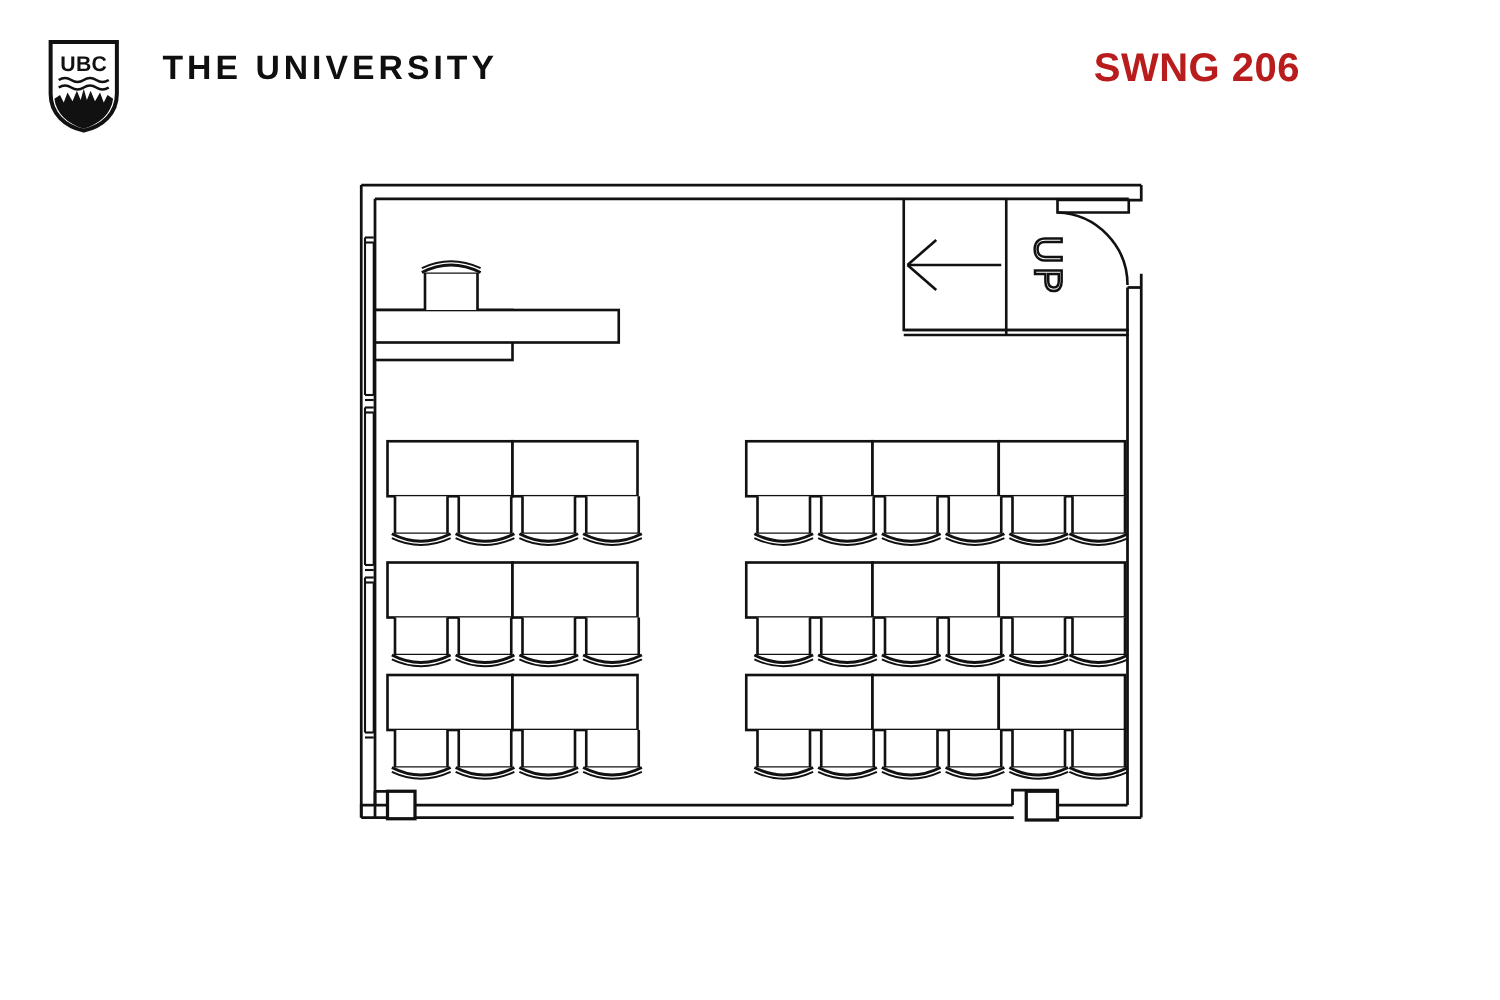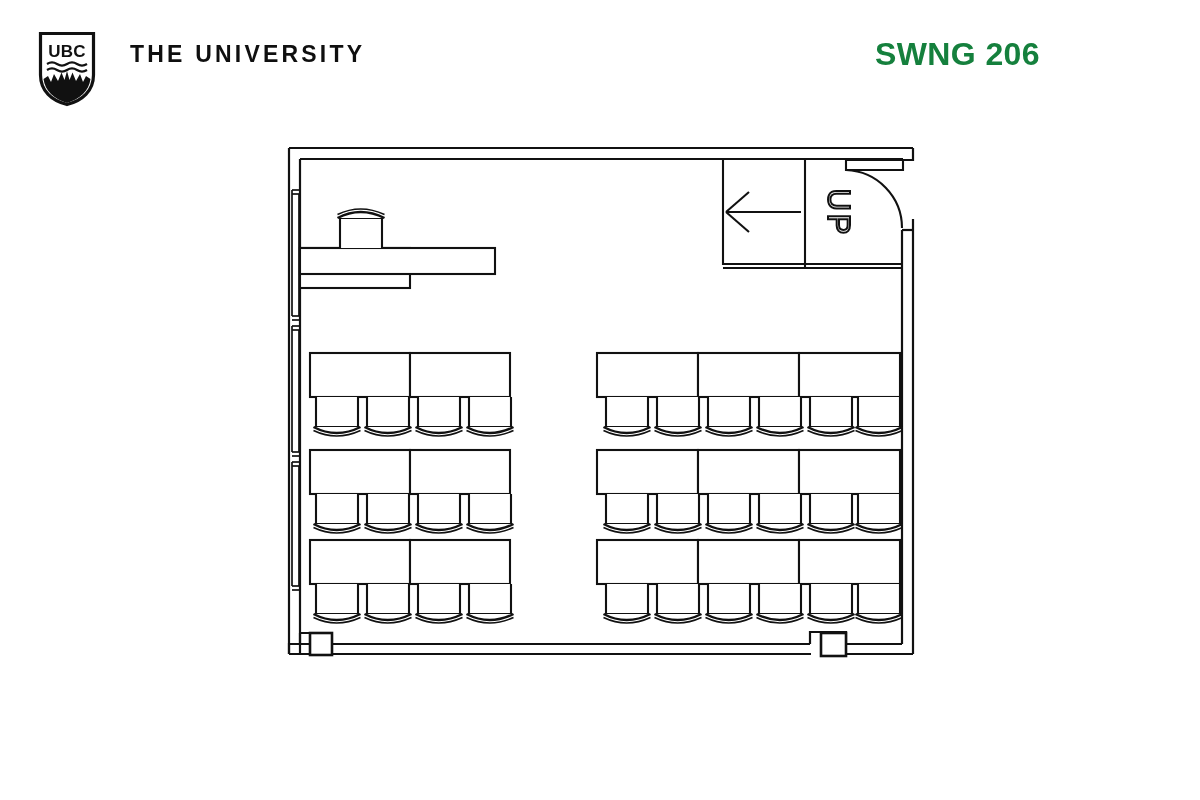--- a/index.html
+++ b/index.html
@@ -37,36 +37,36 @@
     width: 58px;
     height: 76px;
     display: block;
   }
 
   #wordmark {
     margin-left: 34px;
     padding-top: 8px;
   }
   .wordmark-line {
-    font-size: 23px;
+    font-size: 27px;
     font-weight: bold;
     letter-spacing: 3.2px;
     line-height: 31px;
     color: #0f0f0f;
     white-space: nowrap;
   }
 
   #room-code {
     position: absolute;
     right: 36px;
     top: 36px;
     font-size: 32px;
     font-weight: bold;
     letter-spacing: 0.4px;
-    color: #15803d;
+    color: #b91c1c;
     white-space: nowrap;
   }
 
   
   #floorplan-wrap {
     position: absolute;
     left: 0;
     top: 120px;
     width: 1200px;
     height: 600px;

